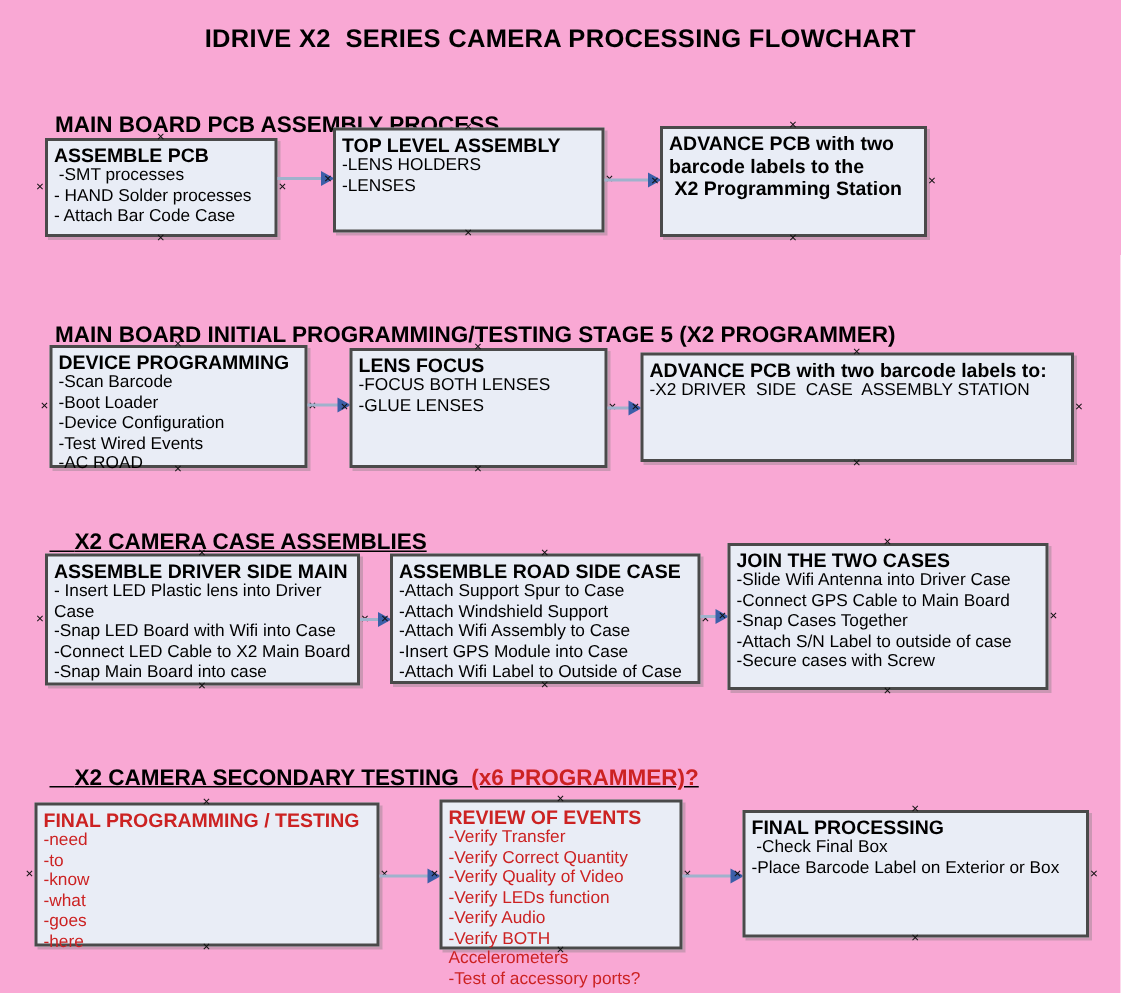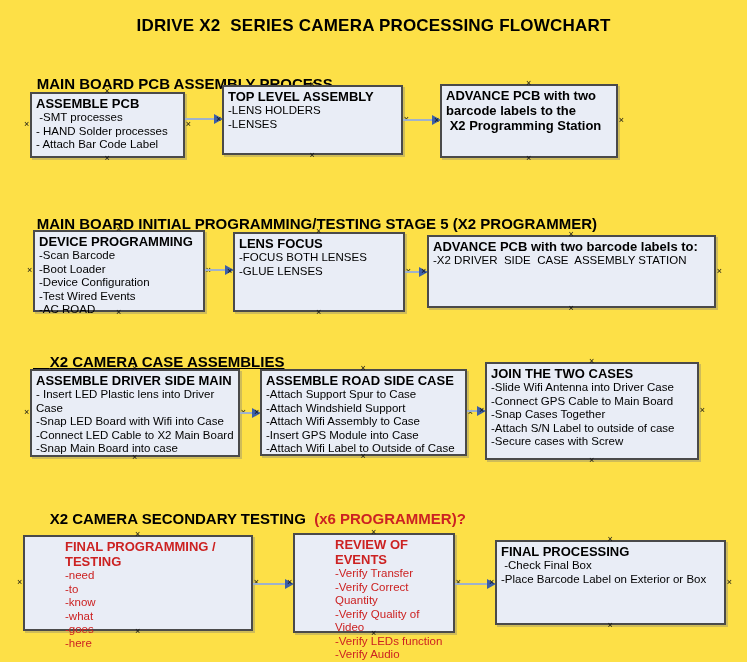--- a/index.html
+++ b/index.html
@@ -1,17 +1,17 @@
 <!DOCTYPE html>
 <html><head>
 <meta charset="utf-8">
 <style>
   html,body { margin:0; padding:0; background:#fff; }
   #canvas {
-    position:relative; width:747px; height:662px; background:#fde047;
+    position:relative; width:747px; height:662px; background:#f9a8d4;
     font-family:"Liberation Sans", sans-serif; color:#000; overflow:hidden;
   }
   .doc-title {
     position:absolute; left:0; right:0; top:16px; text-align:center;
     font-size:17px; font-weight:bold; letter-spacing:0.2px; white-space:pre-wrap;
   }
   .section-heading {
     position:absolute; font-size:15px; font-weight:bold; white-space:pre-wrap;
   }
   .section-heading .red { color:#cc2222; }
@@ -19,21 +19,21 @@
     position:absolute; background:#e9edf6; border:2px solid #4a4a4a;
     box-shadow:2px 2px 0 rgba(120,120,120,0.35);
     padding:2px 4px; box-sizing:border-box; overflow:visible;
   }
   .fc-title {
     font-size:13px; font-weight:bold; line-height:15px; white-space:pre-wrap;
   }
   .fc-item {
     font-size:11.5px; line-height:13.5px; white-space:pre-wrap;
   }
-  .fc-box.red .fc-title, .fc-box.red .fc-item { color:#cc2222;margin-left:36px; }
+  .fc-box.red .fc-title, .fc-box.red .fc-item { color:#cc2222; }
   .anchor {
     position:absolute; font-size:9px; line-height:9px; color:#111;
     font-weight:normal; pointer-events:none;
   }
   .anchor-top    { top:-7px;  left:50%; margin-left:-3px; }
   .anchor-bottom { bottom:-7px; left:50%; margin-left:-3px; }
   .anchor-left   { left:-8px;  top:50%; margin-top:-5px; }
   .anchor-right  { right:-8px; top:50%; margin-top:-5px; }
   .connector { position:absolute; height:10px; }
   .connector .line {
@@ -54,21 +54,21 @@
 
   <div class="section-heading" style="left:20px; top:58px;">
     <span>MAIN BOARD PCB ASSEMBLY PROCESS</span>
   </div>
 
   <div class="fc-box" style="left:30px; top:92px; width:155px; height:66px;">
     <div class="fc-title">ASSEMBLE PCB</div>
     <div>
         <div class="fc-item"> -SMT processes</div>
         <div class="fc-item">- HAND Solder processes</div>
-        <div class="fc-item">- Attach Bar Code Label</div>
+        <div class="fc-item">- Attach Bar Code Case</div>
       </div>
   <span class="anchor anchor-top">×</span>
       <span class="anchor anchor-bottom">×</span>
       <span class="anchor anchor-left">×</span>
       <span class="anchor anchor-right">×</span>
     </div>
 
   <div class="connector" style="left:185px; top:114px; width:38px;">
       <span class="line"></span>
       <span class="head"></span>
@@ -205,21 +205,21 @@
         <div class="fc-item">-Snap Cases Together</div>
         <div class="fc-item">-Attach S/N Label to outside of case</div>
         <div class="fc-item">-Secure cases with Screw</div>
       </div>
   <span class="anchor anchor-top">×</span>
       <span class="anchor anchor-bottom">×</span>
       <span class="anchor anchor-left">×</span>
       <span class="anchor anchor-right">×</span>
     </div>
 
-  <div class="section-heading" style="left:33px; top:493px;">
+  <div class="section-heading" style="left:33px; top:493px;text-decoration:underline;">
     <span>X2 CAMERA SECONDARY TESTING </span><span class="red"> (x6 PROGRAMMER)?</span>
   </div>
 
   <div class="fc-box red" style="left:23px; top:535px; width:230px; height:96px;">
     <div class="fc-title">FINAL PROGRAMMING / TESTING</div>
     <div>
         <div class="fc-item">-need</div>
         <div class="fc-item">-to</div>
         <div class="fc-item">-know</div>
         <div class="fc-item">-what</div>

